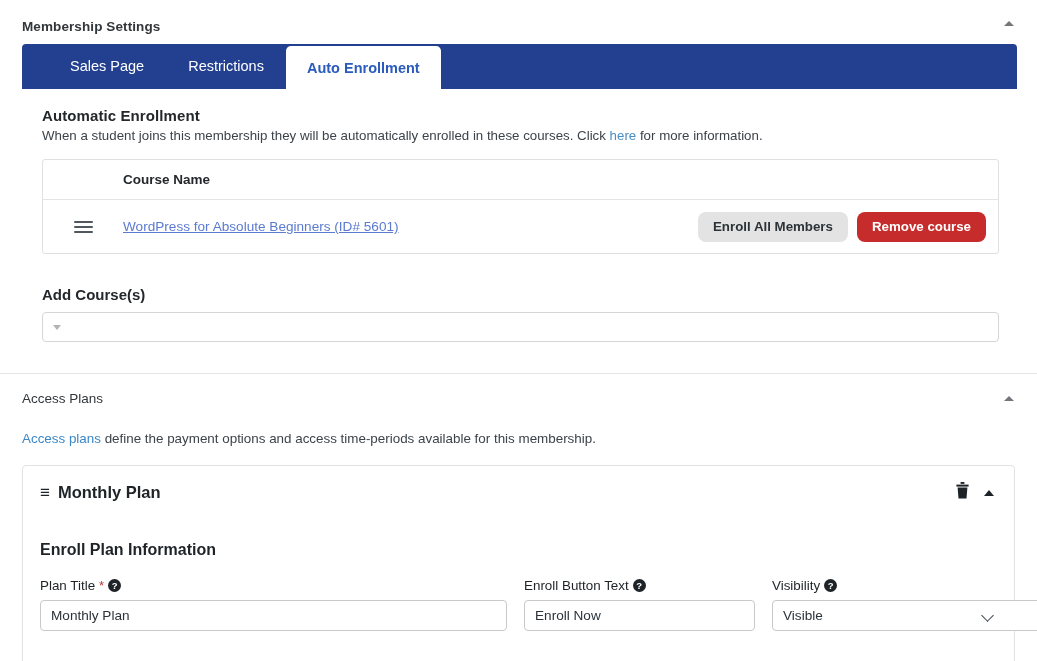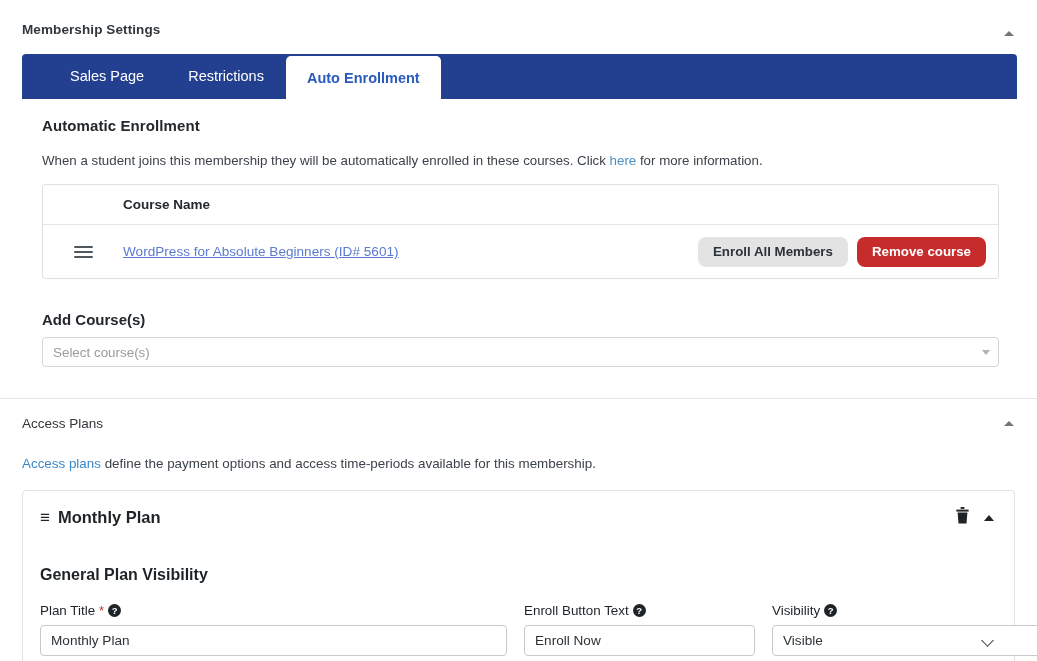--- a/index.html
+++ b/index.html
@@ -13,23 +13,23 @@
     font-family: "Liberation Sans", sans-serif;
     color: #32373c;
     -webkit-font-smoothing: antialiased;
   }
 
   
   .panel { position: relative; }
 
   .panel-head {
     display: flex;
-    align-items: flex-start;
+    align-items: flex-end;
     justify-content: space-between;
-    padding: 22px 16px 8px 22px;
+    padding: 12px 16px 8px 22px;
   }
   .panel-head-title {
     font-size: 13.5px;
     font-weight: 600;
     color: #32373c;
     letter-spacing: .1px;
   }
   .collapse-toggle {
     width: 24px;
     height: 22px;
@@ -80,21 +80,21 @@
   }
 
   
   .ae-body {
     padding: 18px 20px 0 42px;
   }
   .ae-title {
     font-size: 15px;
     font-weight: 700;
     color: #23282d;
-    margin: 0 0 19px 0;
+    margin: 0 0 4px 0;
     letter-spacing: .1px;
   }
   .ae-desc {
     font-size: 13.3px;
     color: #3c434a;
     margin: 0 0 16px 0;
   }
   .link { color: #4a8ec2; text-decoration: none; cursor: pointer; }
   .link-dark { color: #3a87c8; text-decoration: none; cursor: pointer; }
 
@@ -369,21 +369,20 @@
           <button class="btn btn-grey">Enroll All Members</button>
           <button class="btn btn-red">Remove course</button>
         </div>
       </div>
     </div>
   </div>
 
   <div class="add-courses">
     <div class="field-label-lg">Add Course(s)</div>
     <div class="select2">
-      <span class="select2-placeholder">Select course(s)</span>
       <span class="caret-down-sm"></span>
     </div>
   </div>
 
   <div class="divider"></div>
 </div>
 
 <div class="panel">
   <div class="ap-head">
     <div class="ap-title">Access Plans</div>
@@ -405,21 +404,21 @@
           <svg width="15" height="17" viewBox="0 0 15 17" aria-hidden="true">
             <rect x="5.6" y="0" width="3.8" height="1.9" fill="#1d2327"></rect>
             <rect x="1.4" y="2.6" width="12.2" height="2.0" fill="#1d2327"></rect>
             <path d="M2.6 5.4 H12.4 L11.5 16.4 H3.5 Z" fill="#1d2327"></path>
           </svg>
         </span>
         <span class="caret-up-black"></span>
       </div>
     </div>
 
-    <div class="plan-section-title">General Plan Visibility</div>
+    <div class="plan-section-title">Enroll Plan Information</div>
 
     <div class="form-row">
 
       <div class="form-field">
         <div class="field-label">
           <span>Plan Title</span>
           <span class="req">*</span>
           <span class="help-icon">?</span>
         </div>
         <input class="text-input w-title" type="text" value="Monthly Plan" style="">

